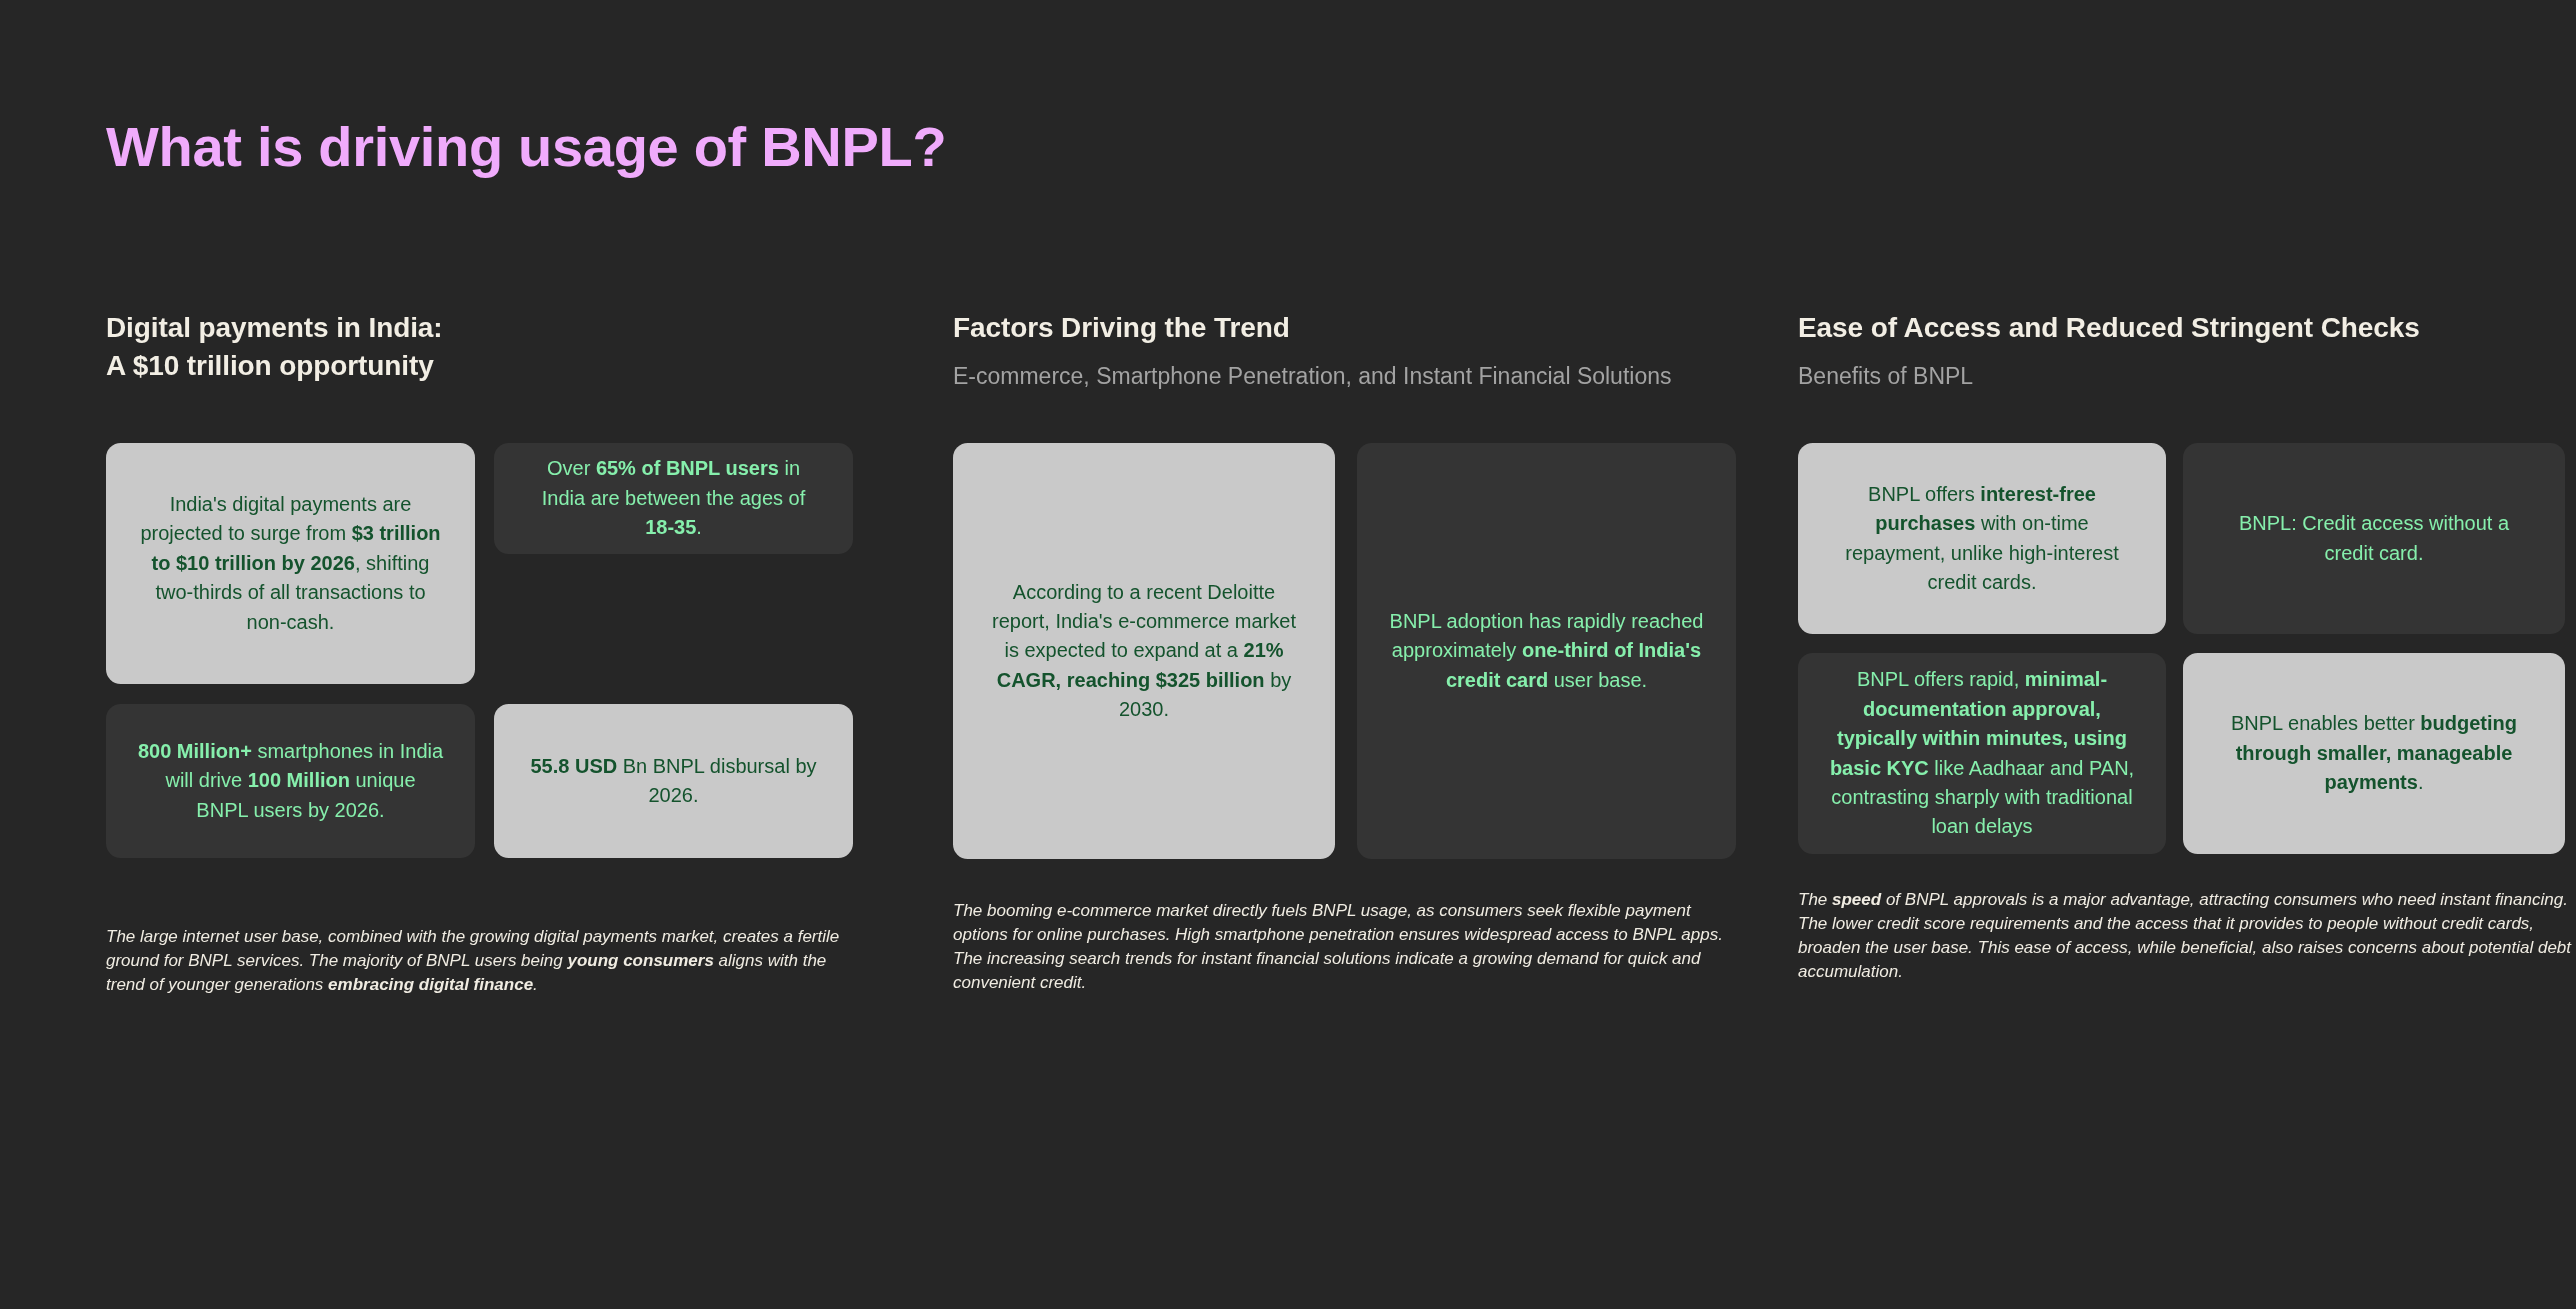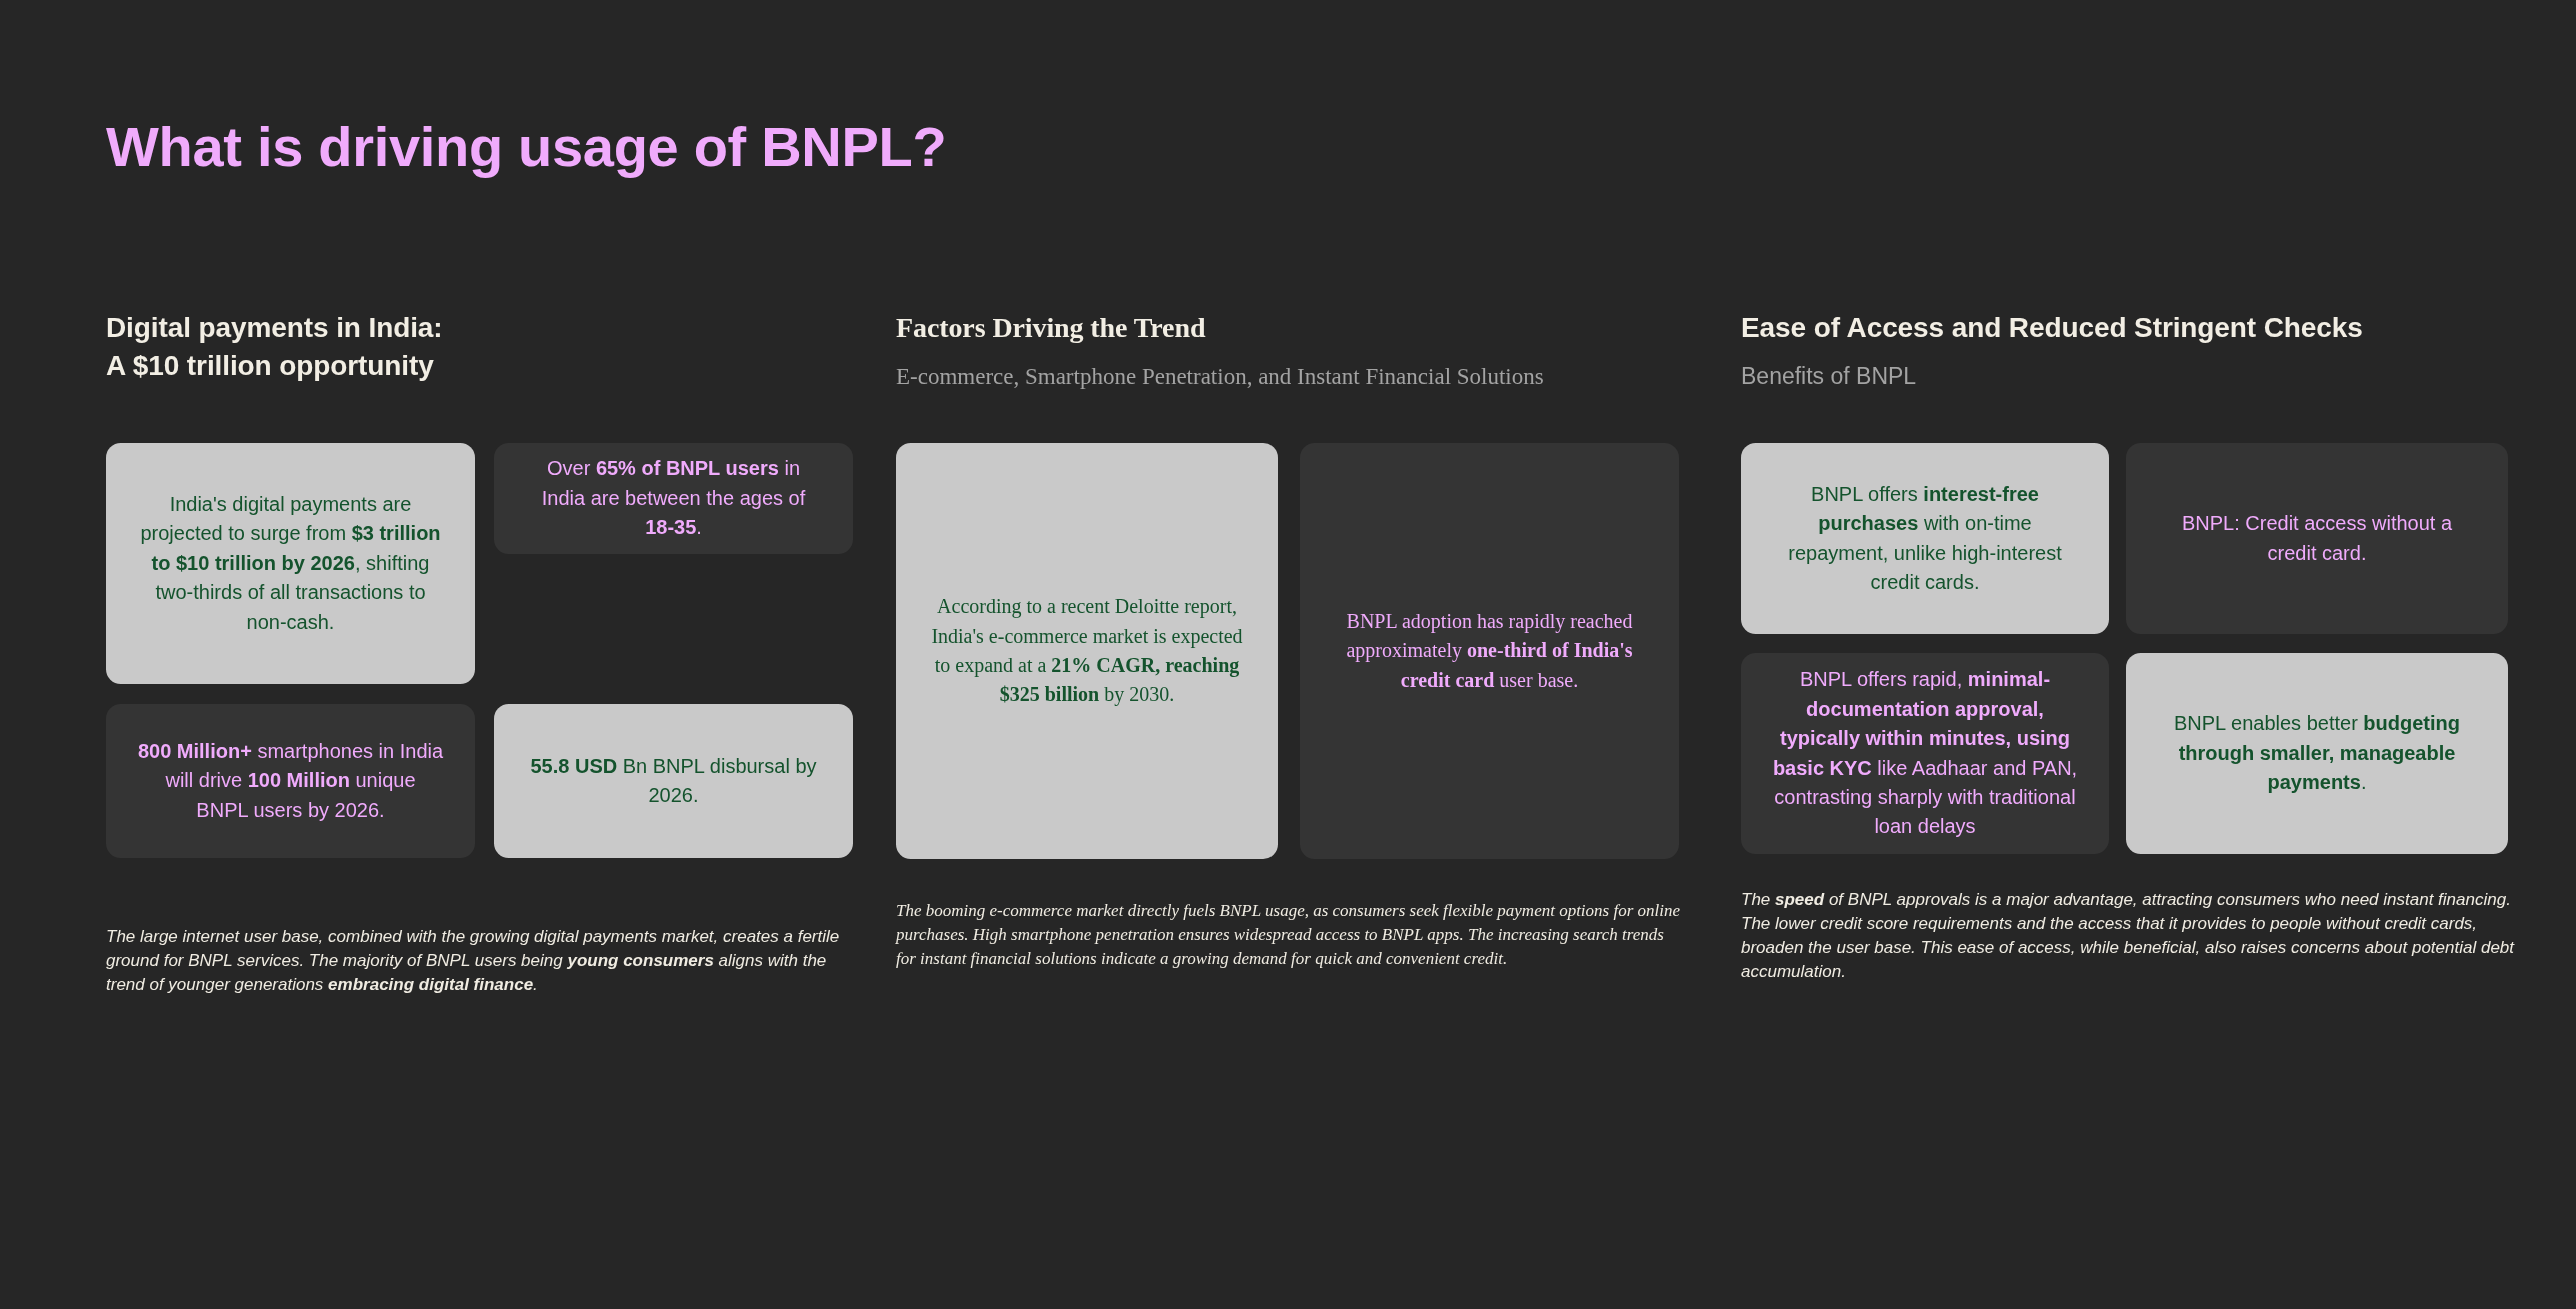--- a/index.html
+++ b/index.html
@@ -42,21 +42,21 @@
     top: 309px;
     width: 2576px;
     display: flex;
     align-items: flex-start;
   }
 
   .column {
     position: relative;
   }
   .col-1 { margin-left: 106px; width: 738px; }
-  .col-2 { margin-left: 52px; width: 788px; font-family: Liberation Serif, serif; }
+  .col-2 { margin-left: 109px; width: 788px; }
   .col-3 { margin-left: 57px; width: 778px; }
 
   .col-head {
     min-height: 134px;
   }
   .col-title {
     font-size: 28px;
     font-weight: 700;
     color: #f2eee4;
     line-height: 1.34;
@@ -105,21 +105,21 @@
   }
   .card p {
     font-size: 20px;
     line-height: 1.47;
   }
   .card b { font-weight: 700; }
 
   .card.light { background: #c9c9c9; }
   .card.light p { color: #14532d; }
   .card.dark  { background: #343434; }
-  .card.dark p { color: #f0abfc; }
+  .card.dark p { color: #86efac; }
 
   
   .col-footer {
     margin-top: 40px;
     font-size: 17px;
     font-style: italic;
     line-height: 1.42;
     color: #f0ece2;
   }
   .col-footer b { font-weight: 700; font-style: italic; }

